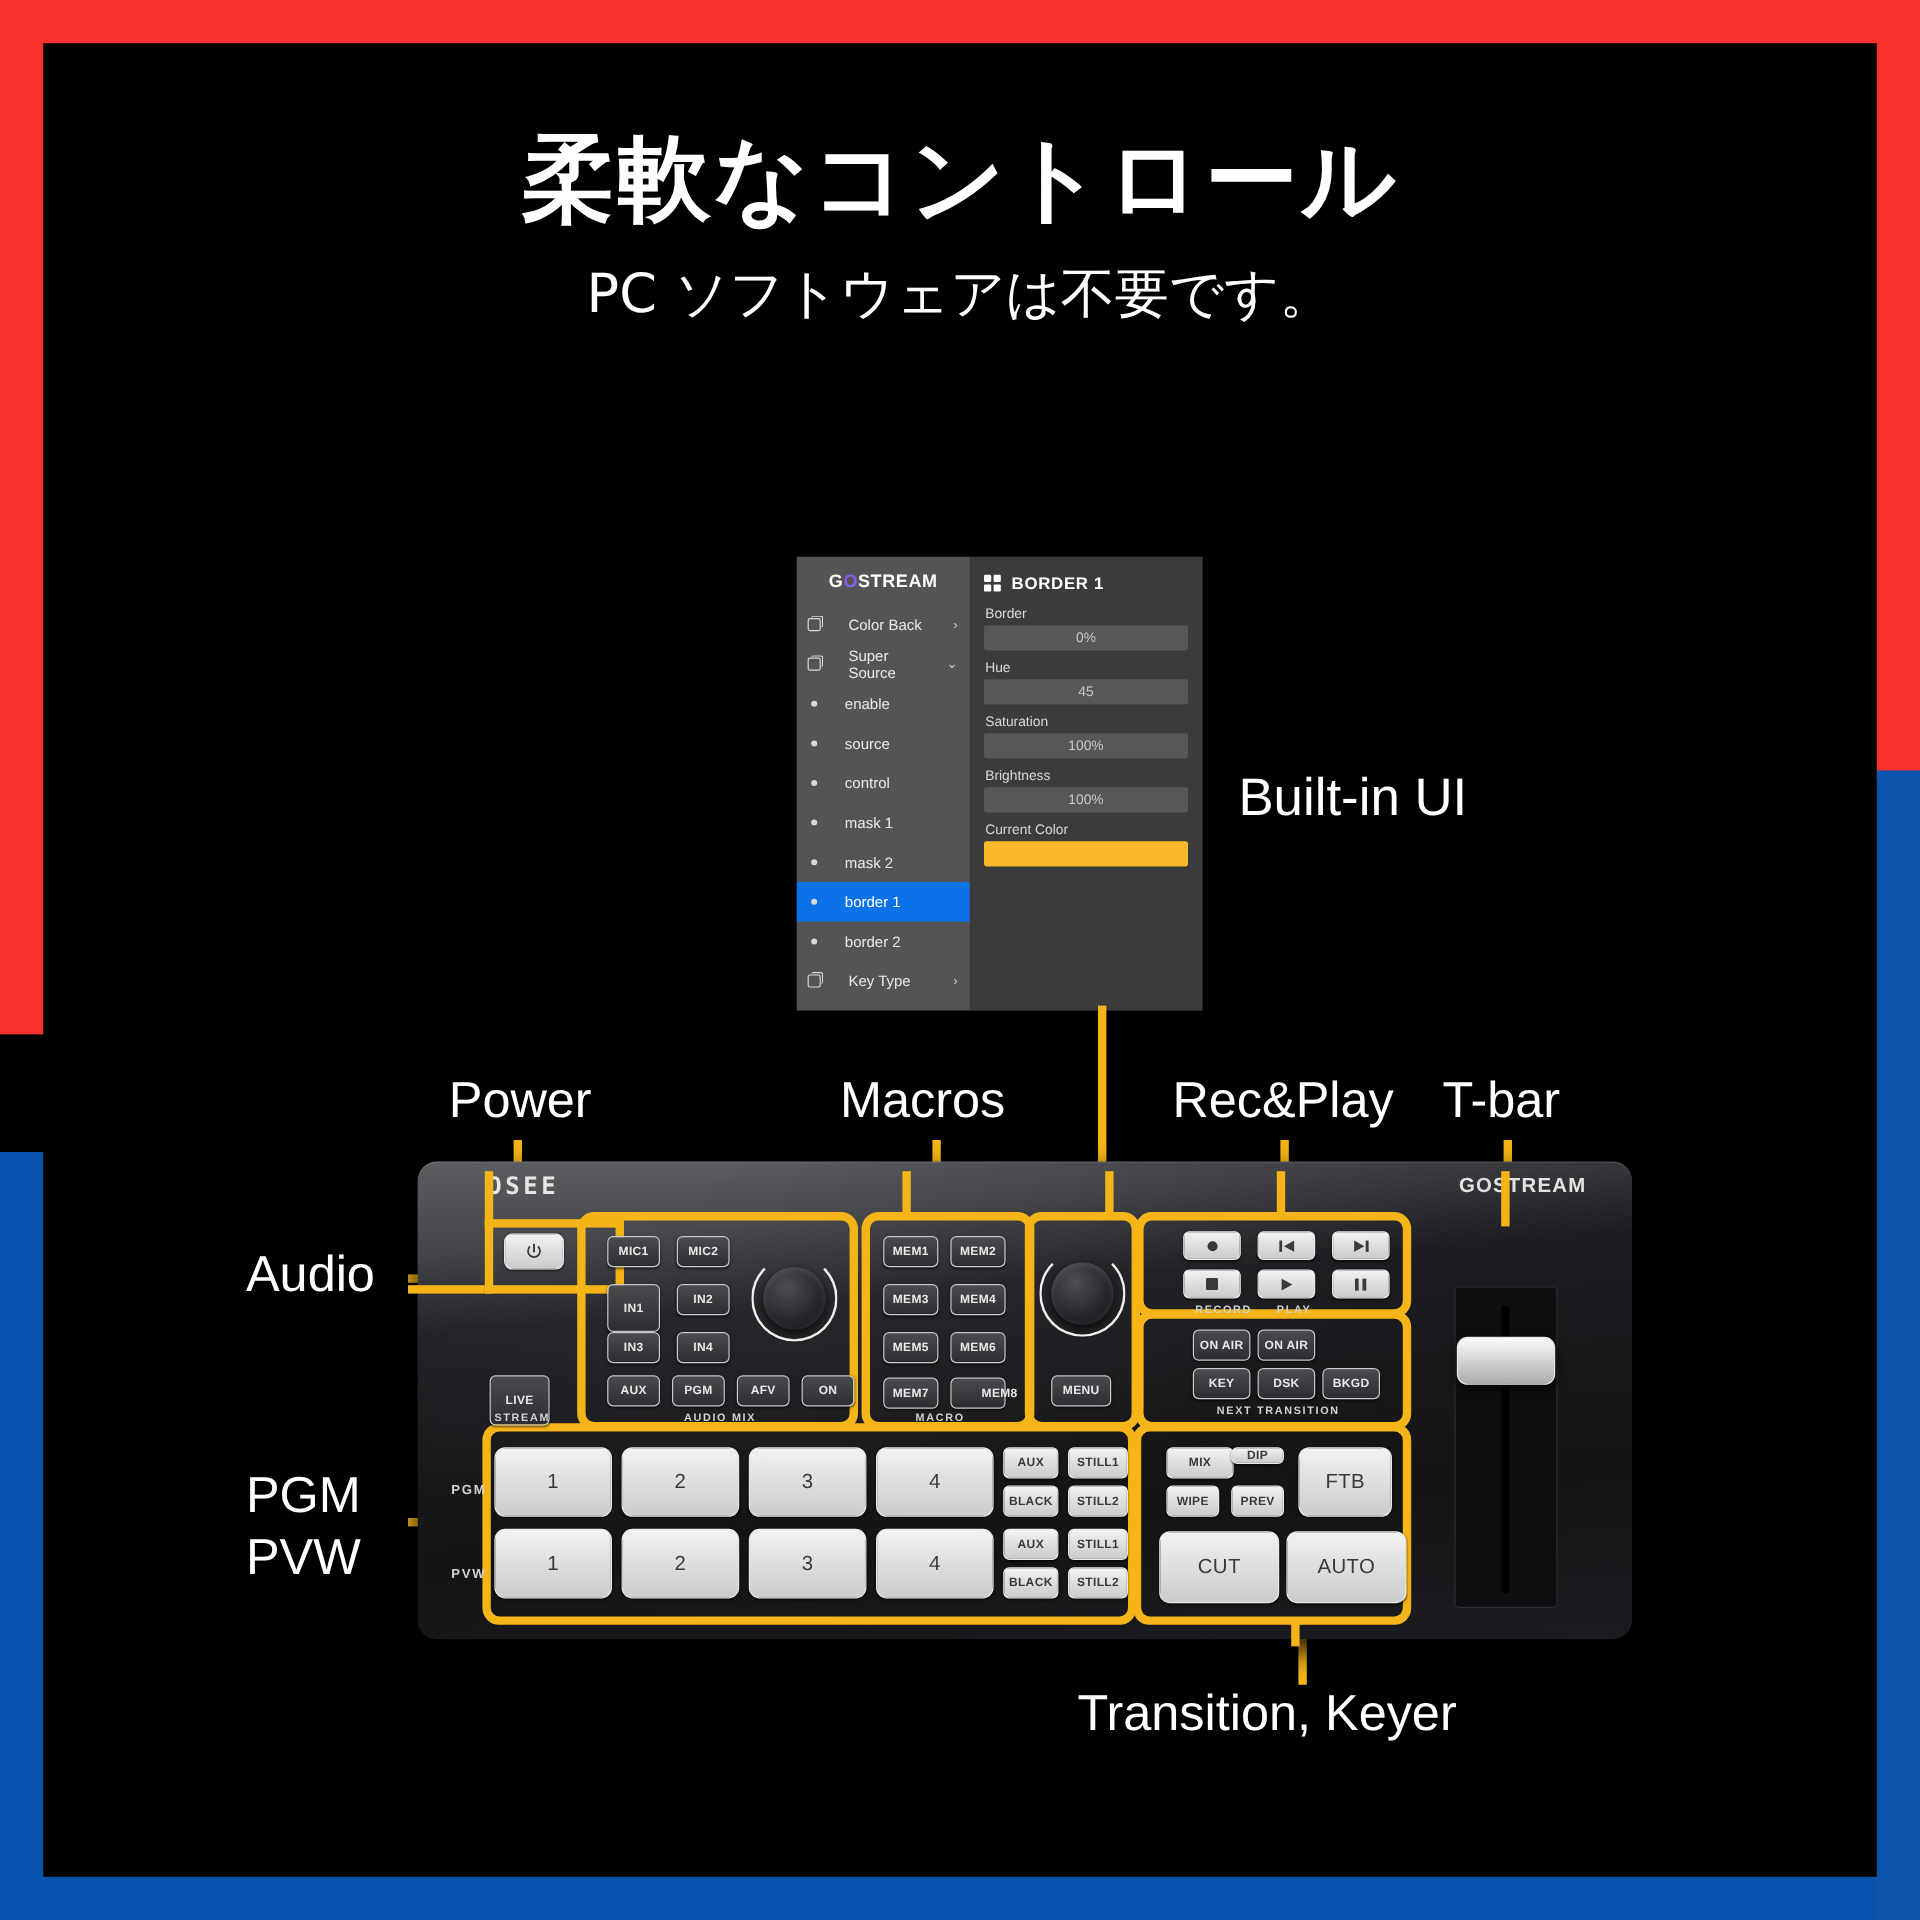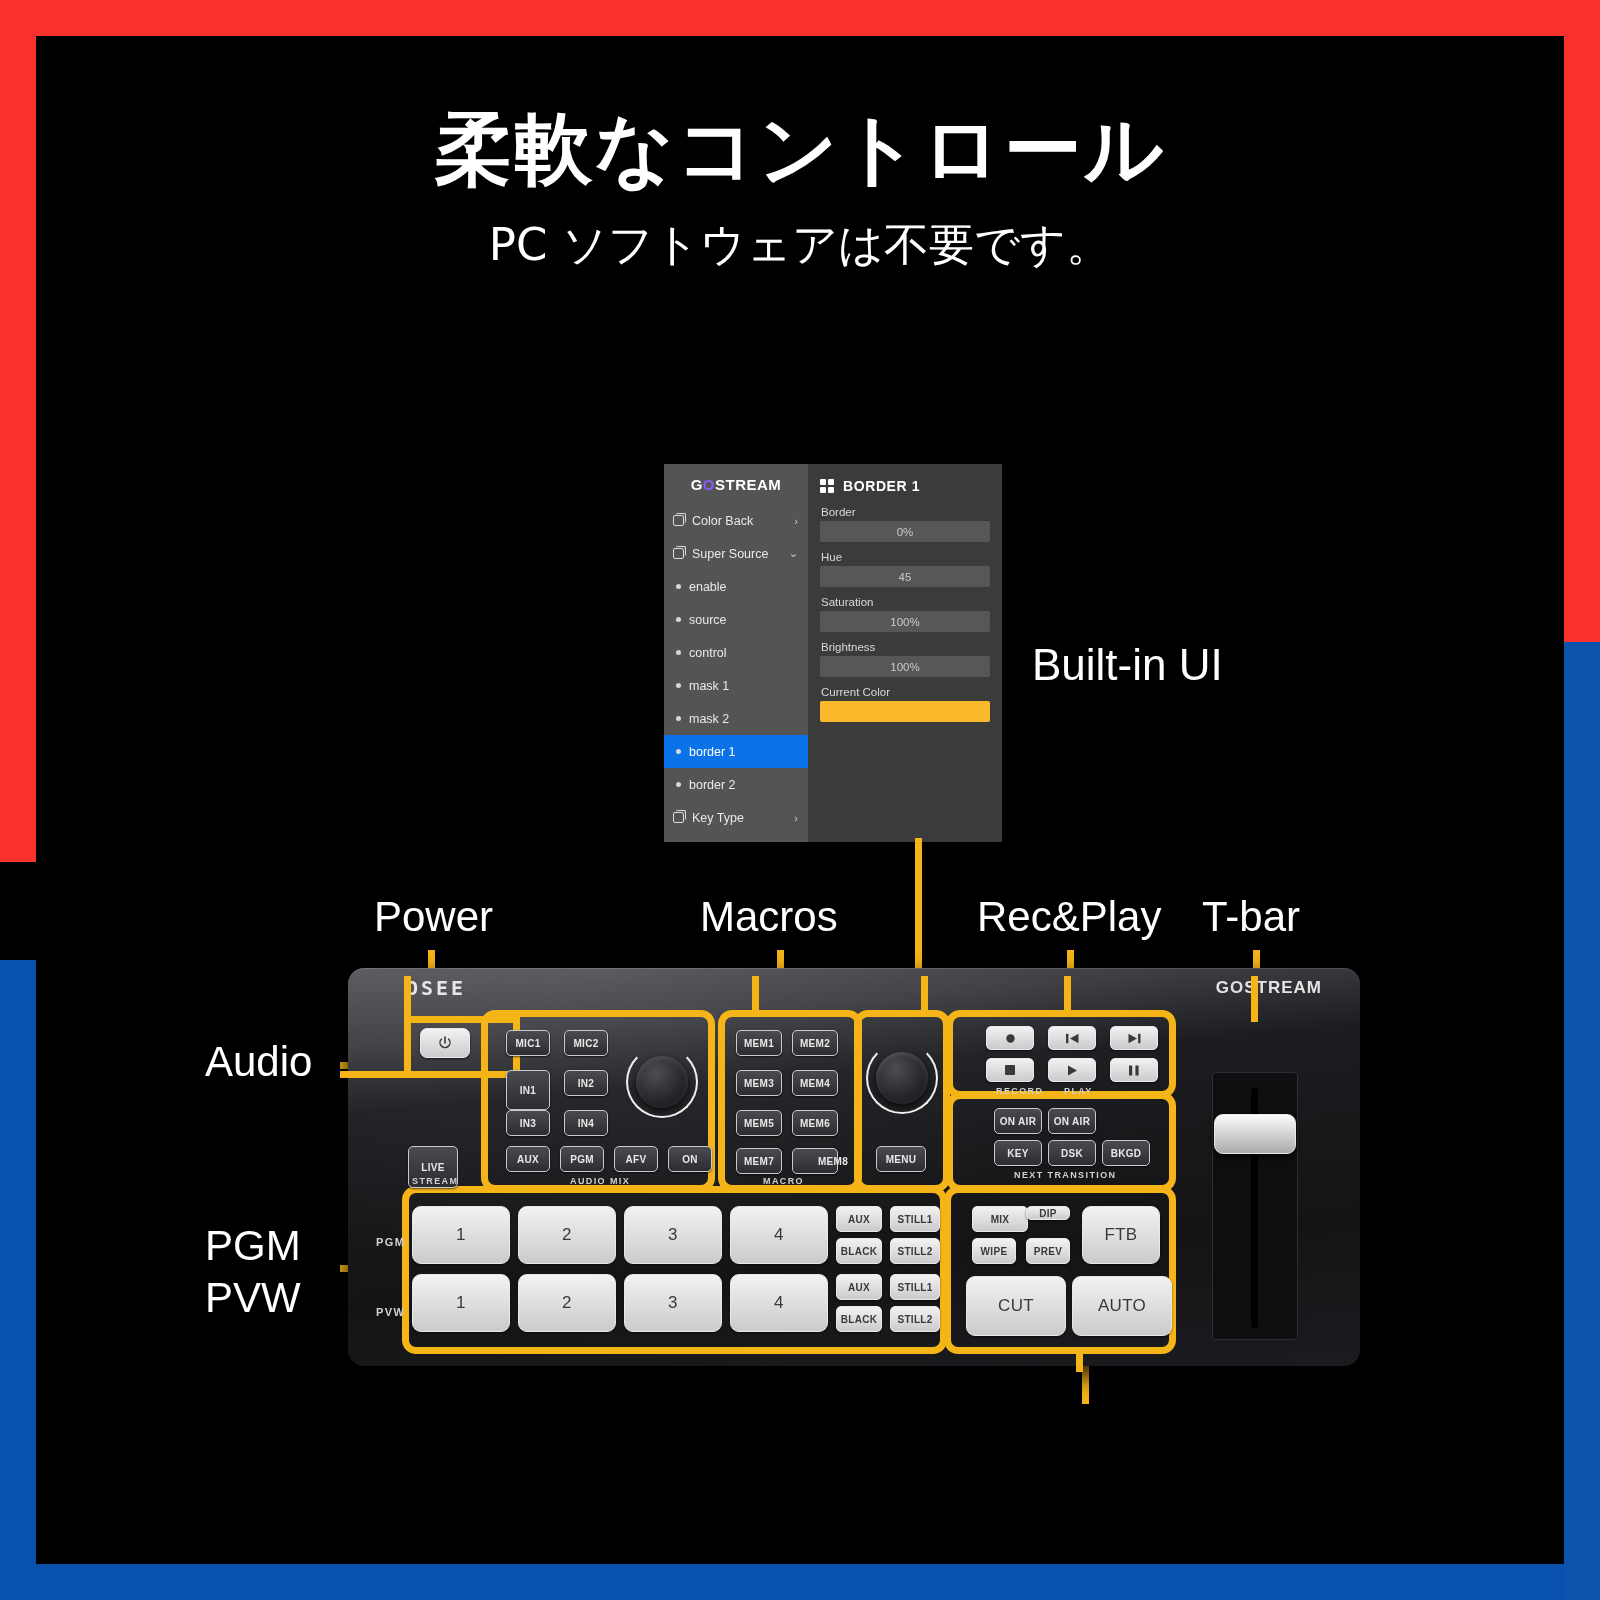--- a/index.html
+++ b/index.html
@@ -39,21 +39,21 @@
     background:#3b3b3b; display:flex; font-size:12px;
   }
   .ui-left { width:144px; background:#545454; position:relative; }
   .ui-right{ flex:1; background:#3b3b3b; padding:14px 12px 0 12px; }
 
   .ui-logo { height:40px; display:flex; align-items:center; justify-content:center;
              color:#fff; font-weight:700; font-size:15px; letter-spacing:.5px; }
   .ui-logo .o-acc { color:#8b5cf6; }
 
   .ui-item { height:33px; display:flex; align-items:center; padding:0 10px 0 9px;
-             color:#e9e9e9; font-size:12.5px; gap:8px; }
+             color:#e9e9e9; font-size:12.5px; gap:23px; }
   .ui-item.sub { padding-left:12px; }
   .ui-item.active { background:#0b72e8; color:#fff; }
   .ui-item .chev { margin-left:auto; font-size:11px; color:#cfcfcf; }
   .bullet { width:5px; height:5px; border-radius:50%; background:#d8d8d8; flex:none; }
   .copyicon { width:11px; height:11px; border:1.4px solid #d8d8d8; border-radius:2px;
               position:relative; flex:none; }
   .copyicon:after { content:""; position:absolute; left:2px; top:-3px;
               width:9px; height:9px; border:1.4px solid #d8d8d8; border-radius:2px;
               border-bottom:none; border-left:none; }
 
@@ -223,20 +223,21 @@
   </div>
 
   <div class="clabel" style="left:1032px; top:640px; font-size:44px;">Built-in UI</div>
   <div class="clabel" style="left:374px; top:893px;">Power</div>
   <div class="clabel" style="left:700px; top:893px;">Macros</div>
   <div class="clabel" style="left:977px; top:893px;">Rec&amp;Play</div>
   <div class="clabel" style="left:1202px; top:893px;">T-bar</div>
   <div class="clabel" style="left:205px; top:1038px;">Audio</div>
   <div class="clabel" style="left:205px; top:1222px;">PGM</div>
   <div class="clabel" style="left:205px; top:1274px;">PVW</div>
+  <div class="clabel" style="left:898px; top:1404px;">Transition, Keyer</div>
 
   <div class="yl" style="left:915px; top:838px; width:7px; height:136px;"></div>
   <div class="yl" style="left:428px; top:950px; width:7px; height:26px;"></div>
   <div class="yl" style="left:777px; top:950px; width:7px; height:26px;"></div>
   <div class="yl" style="left:1067px; top:950px; width:7px; height:26px;"></div>
   <div class="yl" style="left:1253px; top:950px; width:7px; height:150px;"></div>
   <div class="yl" style="left:340px; top:1062px; width:62px; height:7px;"></div>
   <div class="yl" style="left:340px; top:1265px; width:62px; height:7px;"></div>
   <div class="yl" style="left:1082px; top:1366px; width:7px; height:38px;"></div>
 

